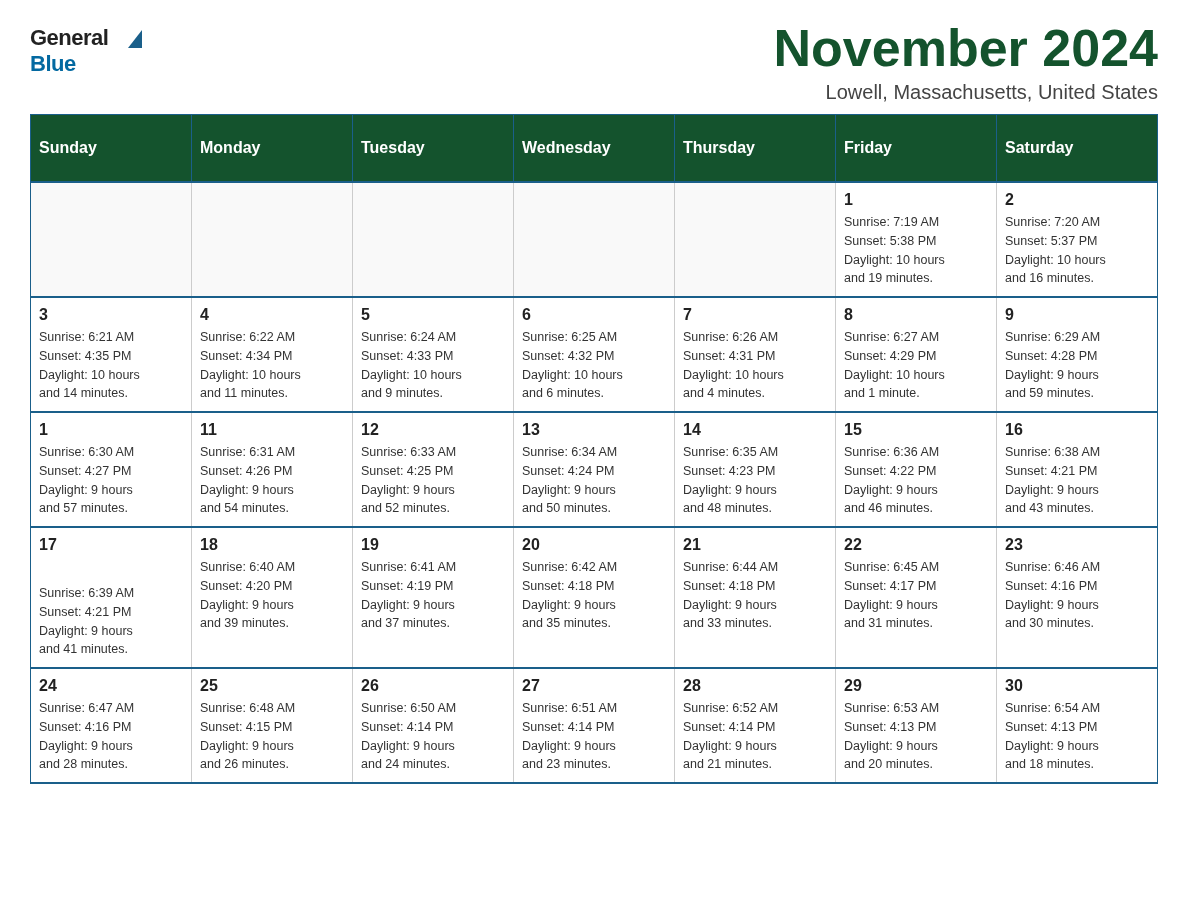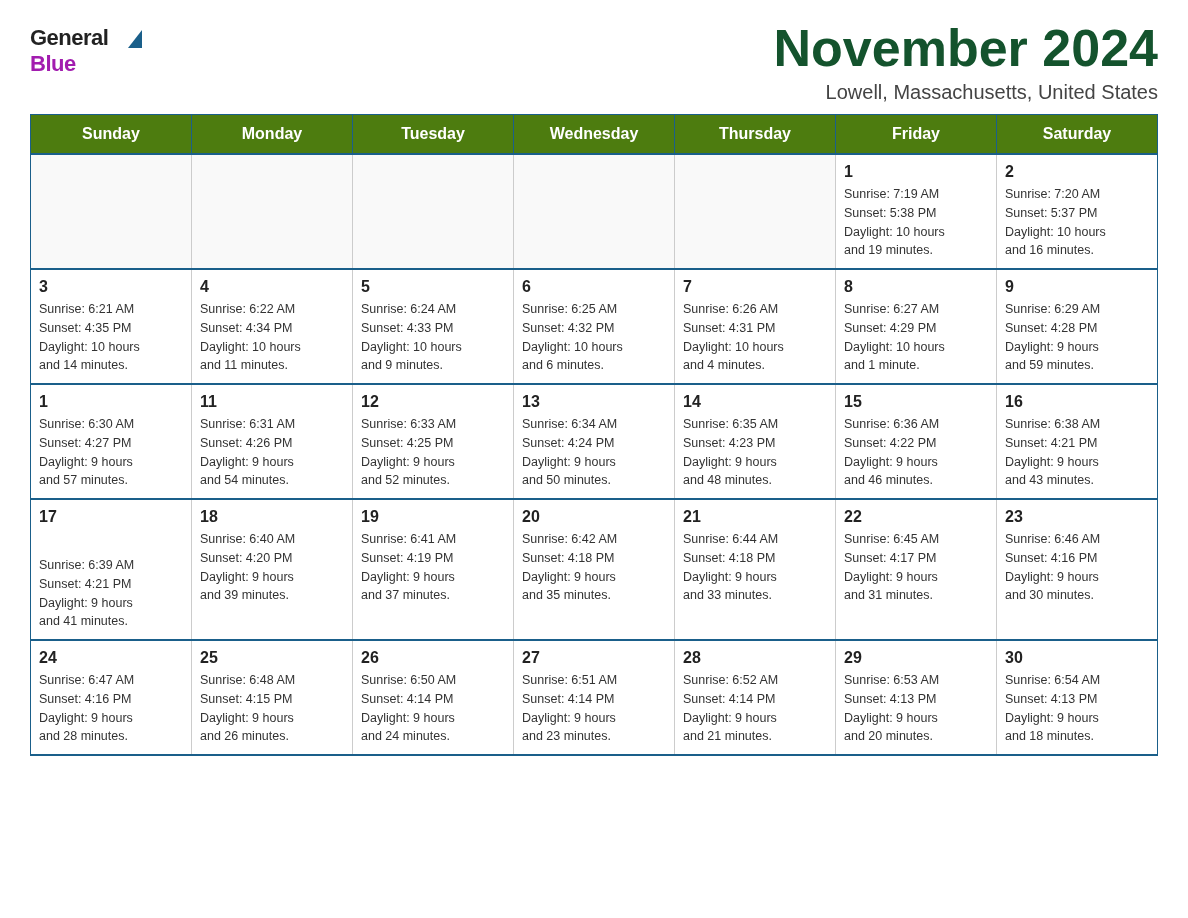--- a/index.html
+++ b/index.html
@@ -38,21 +38,21 @@
       width: 0;
       height: 0;
       border-left: 14px solid transparent;
       border-bottom: 18px solid #1a5f8a;
       margin-left: 2px;
       margin-bottom: -2px;
     }
     .logo-blue {
       font-size: 22px;
       font-weight: bold;
-      color: #a21caf;
+      color: #0369a1;
       letter-spacing: -0.5px;
     }
     .title-section {
       text-align: right;
     }
     .page-title {
       font-size: 52px;
       font-weight: bold;
       color: #14532d;
       line-height: 1.1;
@@ -61,26 +61,26 @@
       font-size: 20px;
       color: #444;
       margin-top: 4px;
     }
     .calendar {
       width: 100%;
       border-collapse: collapse;
       margin-top: 10px;
     }
     .calendar thead tr th {
-      background-color: #4d7c0f;
+      background-color: #14532d;
       color: #fff;
       font-size: 16px;
       font-weight: bold;
-      padding: 10px 8px;
-      text-align: center;
+      padding: 24px 8px;
+      text-align: left;
       border: 1px solid #1a5f8a;
     }
     .calendar tbody tr {
       border-bottom: 2px solid #1a5f8a;
     }
     .calendar tbody tr td {
       vertical-align: top;
       padding: 8px;
       border-right: 1px solid #ccc;
       border-left: 1px solid #ccc;

